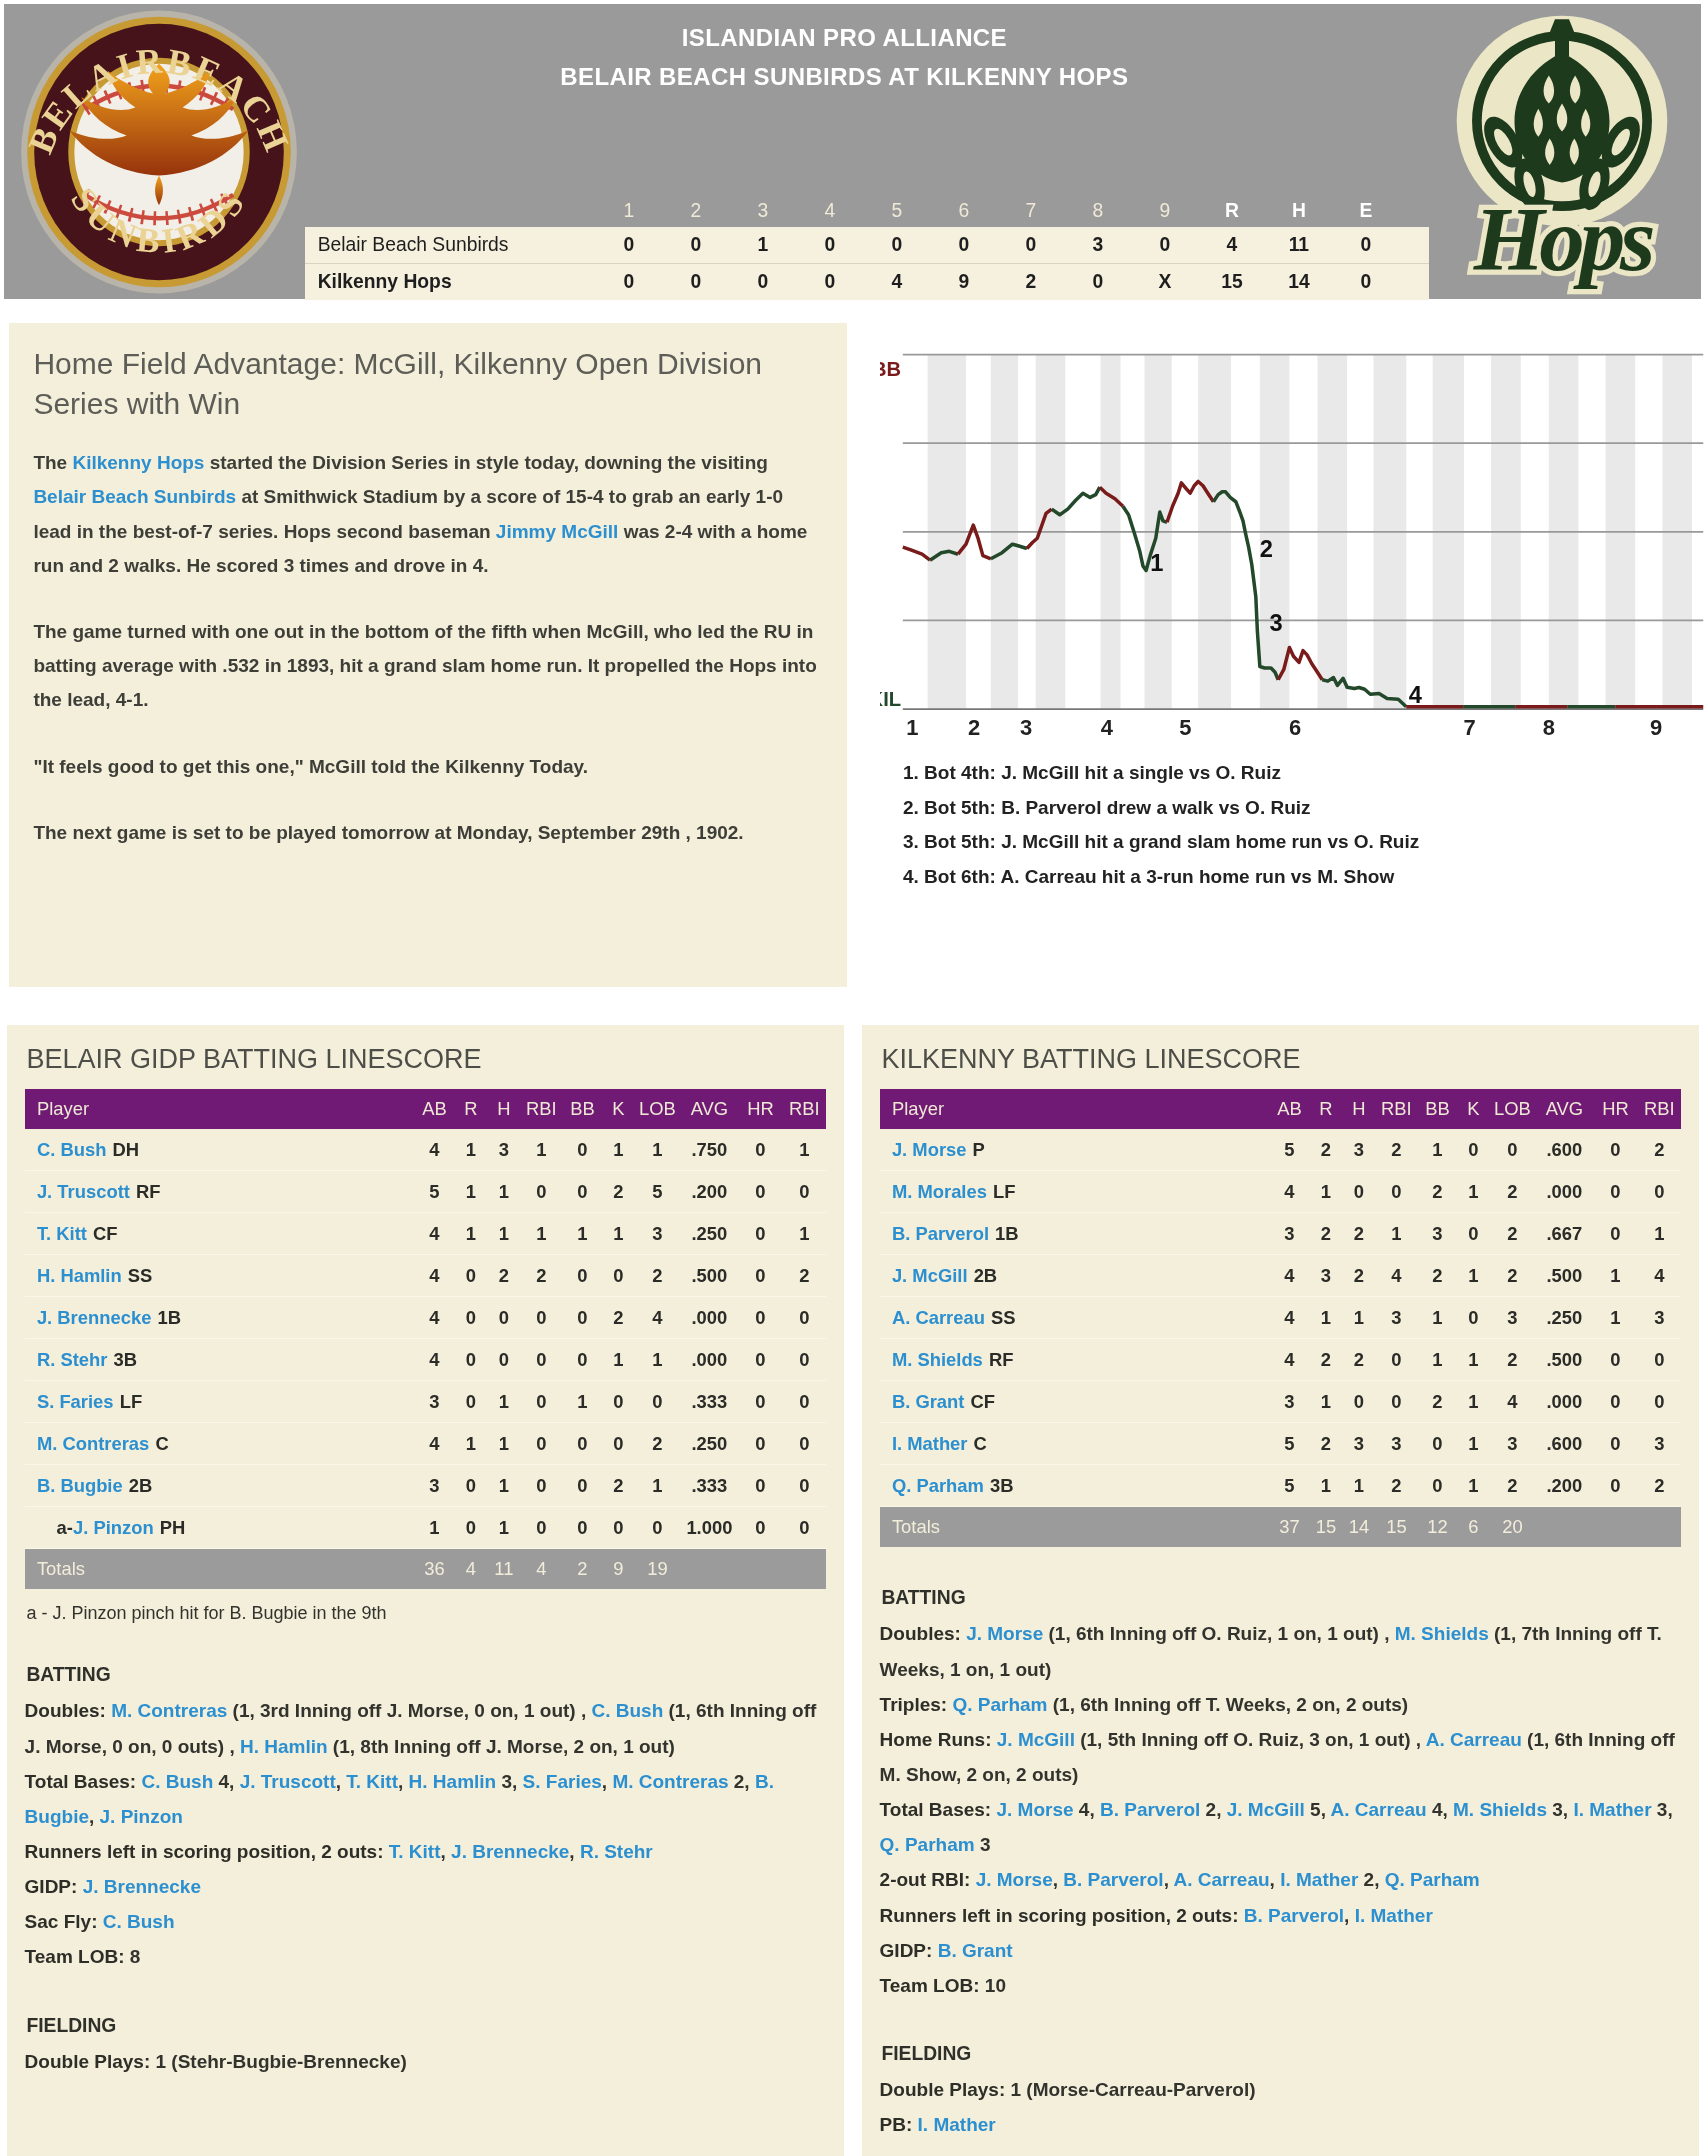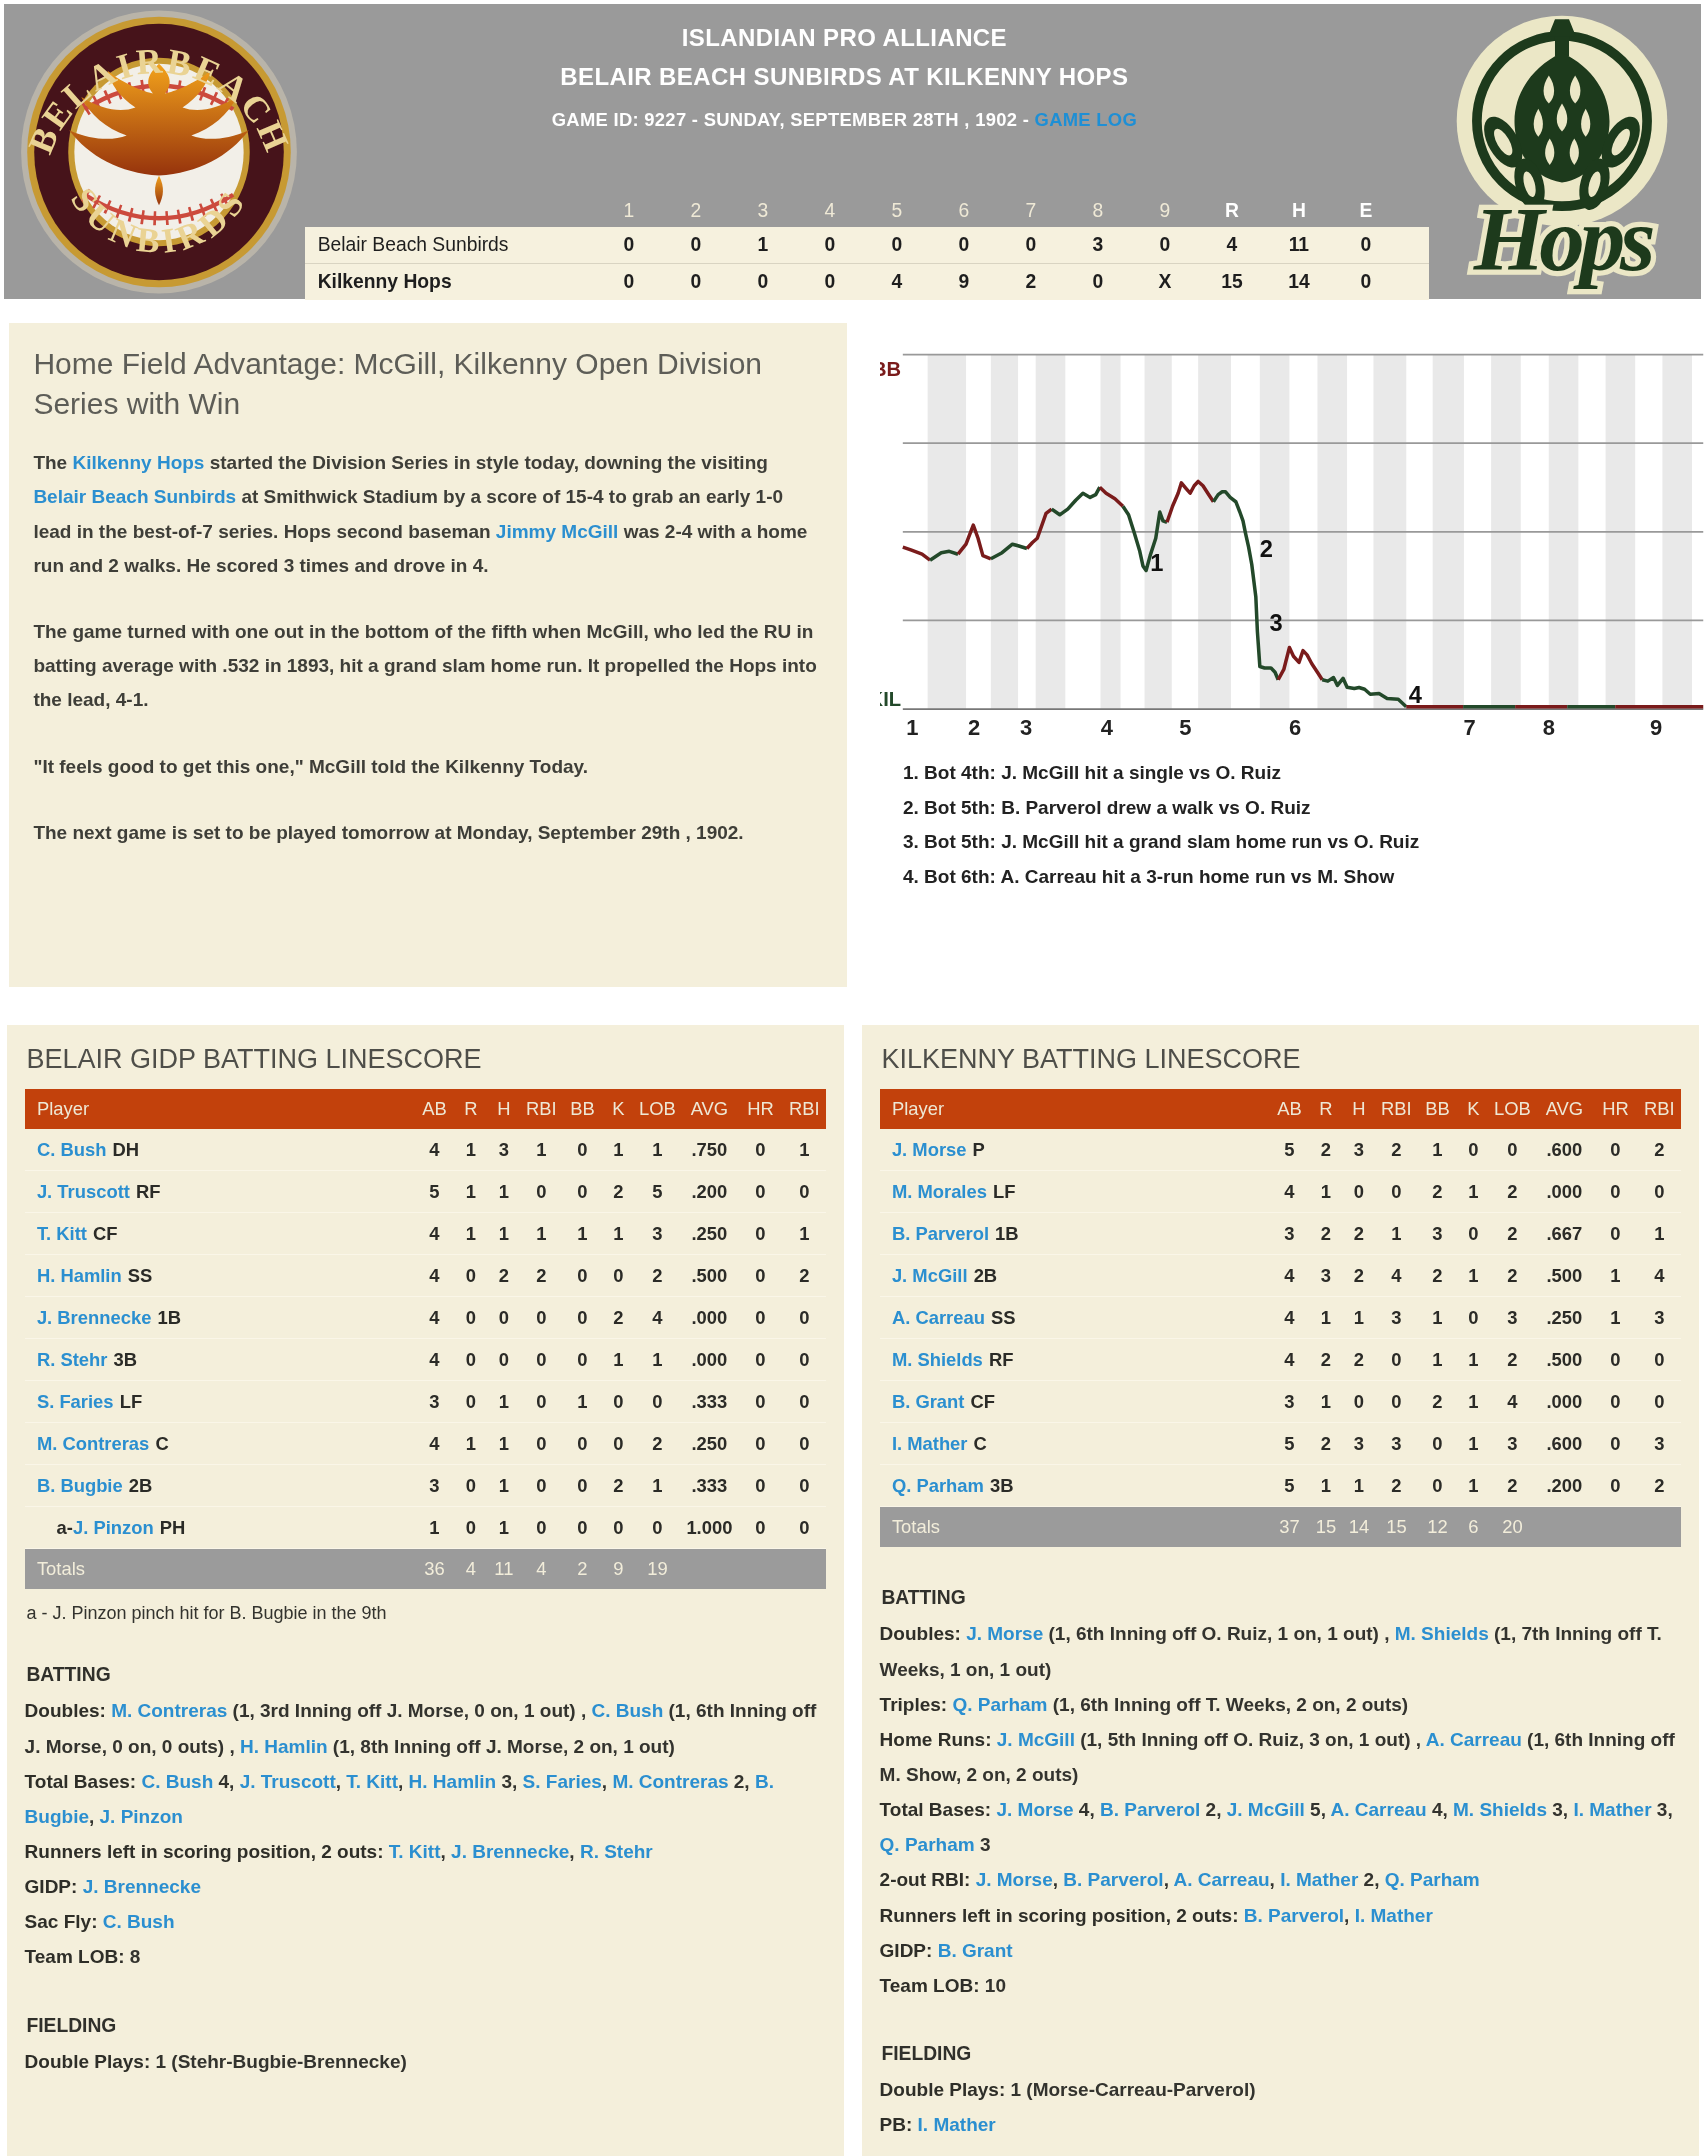--- a/index.html
+++ b/index.html
@@ -42,21 +42,21 @@
   .events{margin-top:12.3px;padding-left:23px;}
   .event-line{font-size:19px;font-weight:bold;color:#222;line-height:1.82;}
 
   
   .panel{position:absolute;top:1025px;background:#f4efdb;box-sizing:border-box;
          padding:17.6px 17.6px 0 17.6px;height:1131px;overflow:hidden;}
   .panel-left{left:7px;width:837px;}
   .panel-right{left:862px;width:837px;}
   .panel-title{font-size:27px;color:#4e4e49;font-weight:400;margin:1.8px 0 14px 1.8px;}
   .stat-table{width:100%;border-collapse:collapse;table-layout:fixed;}
-  .stat-table th{background:#c2410c;color:#eee8d5;font-size:18.4px;font-weight:400;height:40px;text-align:center;padding:0;margin-top:34px;}
+  .stat-table th{background:#701a75;color:#eee8d5;font-size:18.4px;font-weight:400;height:40px;text-align:center;padding:0;margin-top:34px;}
   .stat-table th.th-player{text-align:left;padding-left:12.3px;}
   .stat-table td{height:41px;text-align:center;font-size:18.4px;font-weight:bold;color:#2b2b27;
                  border-bottom:1.8px solid #faf6e8;padding:0;}
   .stat-table td.td-player{text-align:left;padding-left:12.3px;}
   .stat-table td.td-indent{padding-left:32px;}
   .pname{color:#2b8fd0;cursor:pointer;}
   .ppos{color:#2b2b27;margin-left:6.1px;}
   .ppre{color:#2b2b27;}
   .stat-table tr.totals td{background:#9b9b9b;color:#f2edda;font-weight:400;border-bottom:none;height:40px;}
   .stat-table tr.totals td.td-player{font-weight:400;}
@@ -122,21 +122,20 @@
       <ellipse cx="118" cy="200" rx="6" ry="15" transform="rotate(-15 118 200)" fill="#ebe7c6"></ellipse>
       <ellipse cx="192" cy="200" rx="16" ry="30" transform="rotate(15 192 200)" fill="#1d3a1c"></ellipse>
       <ellipse cx="192" cy="200" rx="6" ry="15" transform="rotate(15 192 200)" fill="#ebe7c6"></ellipse>
     </g>
     <text x="155" y="298" text-anchor="middle" font-size="104" font-weight="bold" font-style="italic" font-family="Liberation Serif, serif" fill="#1d3a1c" stroke="#ebe7c6" stroke-width="12" style="paint-order:stroke" letter-spacing="-6">Hops</text>
   </svg>
 
   <div class="head-center">
     <div class="league">ISLANDIAN PRO ALLIANCE</div>
     <div class="matchup">BELAIR BEACH SUNBIRDS AT KILKENNY HOPS</div>
-    <div class="gameinfo"><span>GAME ID: 9227 - SUNDAY, SEPTEMBER 28TH , 1902 - </span><span class="gamelog">GAME LOG</span></div>
   </div>
 
   <div class="linescore">
       <div class="ls-row ls-head">
         <div class="ls-team"></div>
         <div class="ls-cell">1</div>
         <div class="ls-cell">2</div>
         <div class="ls-cell">3</div>
         <div class="ls-cell">4</div>
         <div class="ls-cell">5</div>

